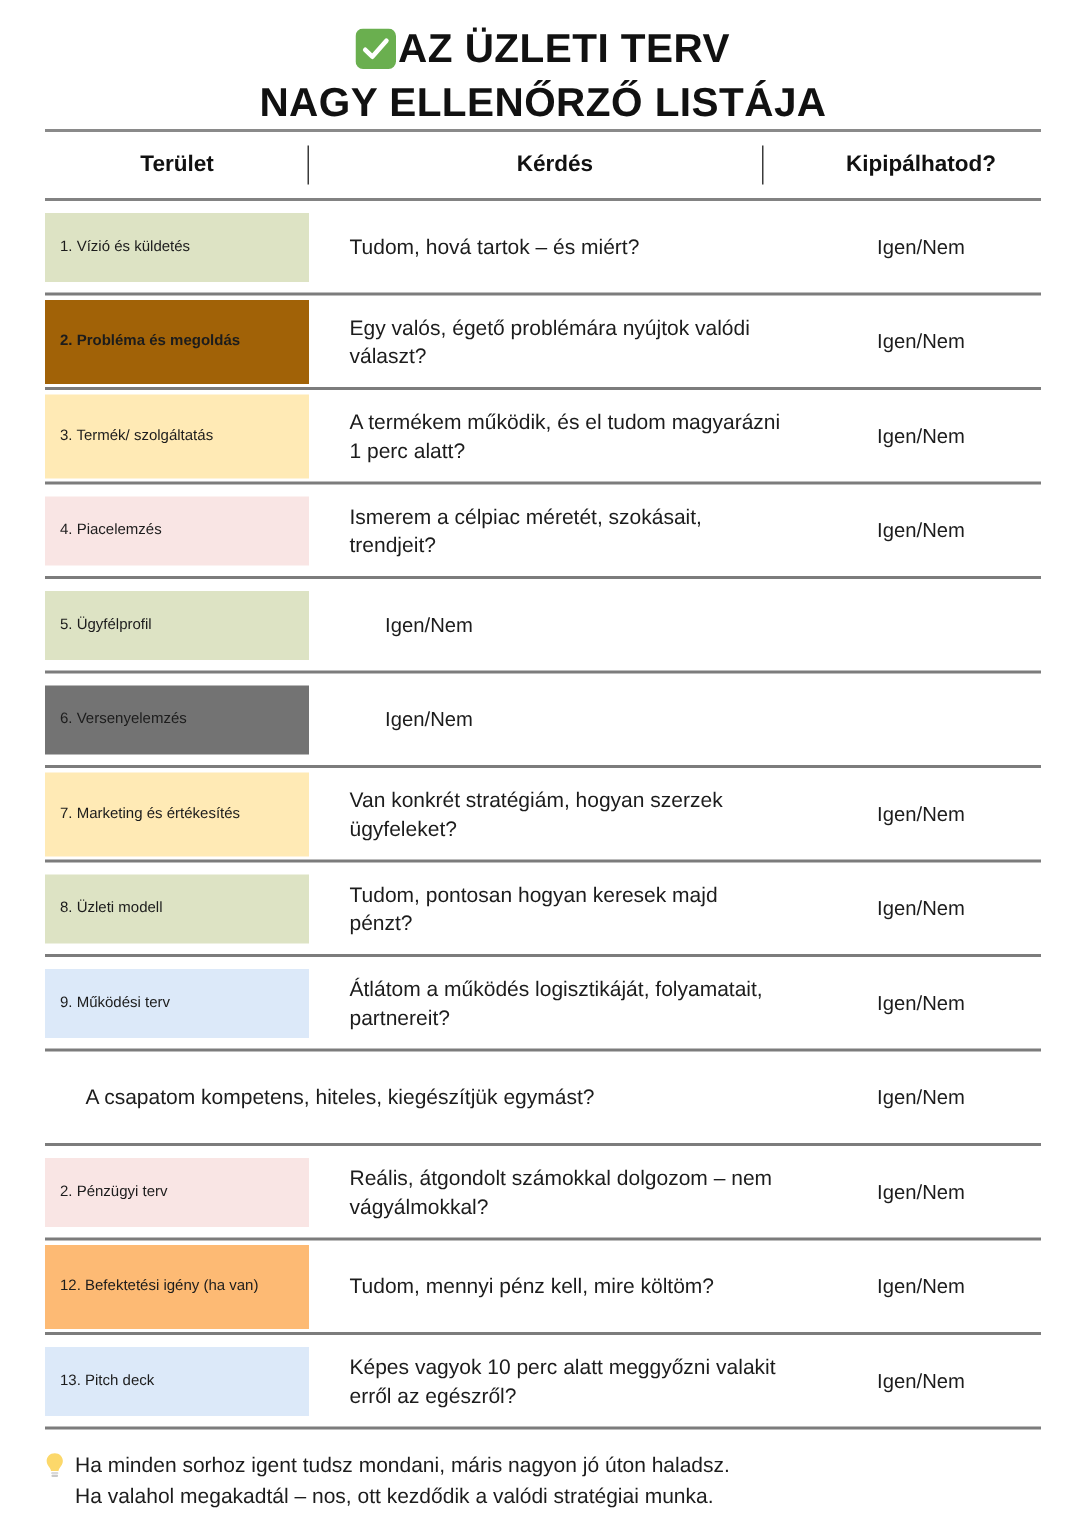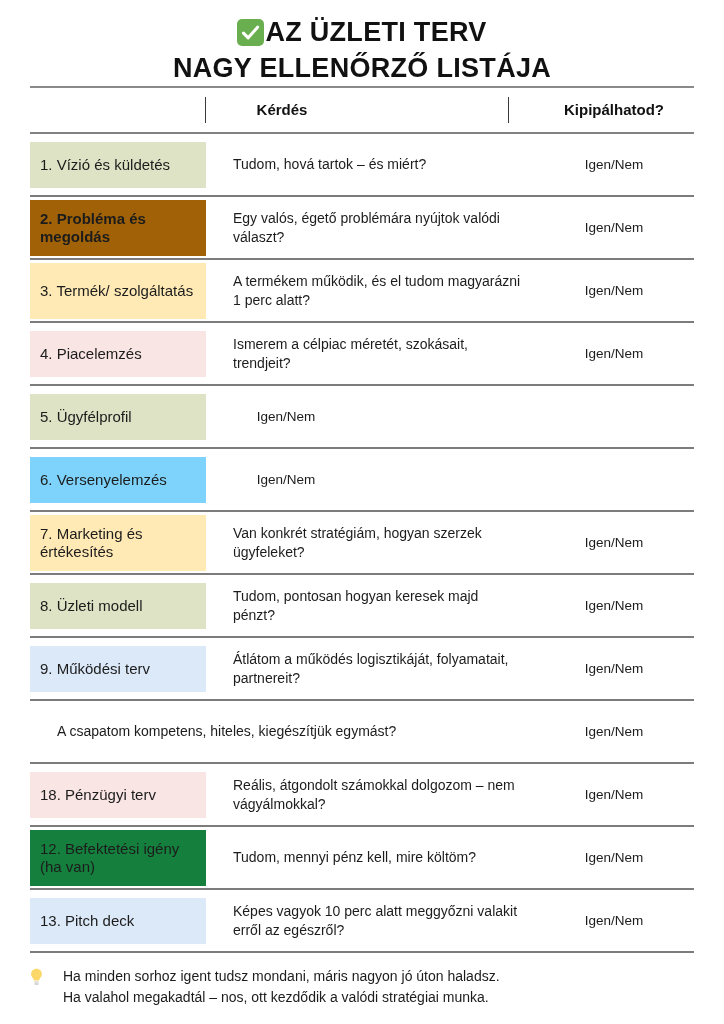--- a/index.html
+++ b/index.html
@@ -114,21 +114,21 @@
     display: flex;
     align-items: center;
   }
   .chip {
     width: 176px;
     min-height: 46px;
     box-sizing: border-box;
     padding: 7px 9px 7px 10px;
     display: flex;
     align-items: center;
-    font-size: 15px;
+    font-size: 10px;
     line-height: 18px;
     color: #1c1c1c;
   }
   .chip.tall { min-height: 56px; }
 
   .cell-q {
     flex: 1 1 auto;
     padding: 6px 10px 6px 27px;
     font-size: 14px;
     line-height: 19px;
@@ -142,21 +142,21 @@
     line-height: 18px;
     color: #1c1c1c;
   }
 
   
   .footer {
     margin: 0 30px;
     padding-top: 13px;
     display: flex;
     align-items: flex-start;
-    gap: 20px;
+    gap: 7px;
   }
   .bulb {
     flex: 0 0 auto;
     margin-top: 2px;
   }
   .footer-text {
     font-size: 14px;
     line-height: 21px;
     color: #1c1c1c;
   }
@@ -176,20 +176,23 @@
         </svg>
       </span>
       <span>AZ ÜZLETI TERV</span>
     </div>
     <div class="title-line">NAGY ELLENŐRZŐ LISTÁJA</div>
   </div>
 
   <div class="rule rule-thin"></div>
 
   <div class="col-header">
+    <div class="c-area">
+      <span class="hdr-text">Terület</span>
+    </div>
     <div class="c-q">
       <span class="hdr-text">Kérdés</span>
     </div>
     <div class="c-check">
       <span class="hdr-text">Kipipálhatod?</span>
     </div>
     <span class="vdiv vdiv-1"></span>
     <span class="vdiv vdiv-2"></span>
   </div>
 
@@ -230,21 +233,21 @@
       <div class="row-sep"></div>
       <div class="row">
         <div class="cell-area">
           <div class="chip" style="background: rgb(221, 227, 196);">5. Ügyfélprofil</div>
         </div>
         <div class="cell-check">Igen/Nem</div>
       </div>
       <div class="row-sep"></div>
       <div class="row">
         <div class="cell-area">
-          <div class="chip" style="background: #7dd3fc;">6. Versenyelemzés</div>
+          <div class="chip" style="background: #737373;">6. Versenyelemzés</div>
         </div>
         <div class="cell-check">Igen/Nem</div>
       </div>
       <div class="row-sep"></div>
       <div class="row">
         <div class="cell-area">
           <div class="chip tall" style="background: rgb(255, 234, 181);">7. Marketing és értékesítés</div>
         </div>
         <div class="cell-q">Van konkrét stratégiám, hogyan szerzek ügyfeleket?</div>
         <div class="cell-check">Igen/Nem</div>
@@ -266,29 +269,29 @@
         <div class="cell-check">Igen/Nem</div>
       </div>
       <div class="row-sep"></div>
       <div class="row">
         <div class="cell-q">A csapatom kompetens, hiteles, kiegészítjük egymást?</div>
         <div class="cell-check">Igen/Nem</div>
       </div>
       <div class="row-sep"></div>
       <div class="row">
         <div class="cell-area">
-          <div class="chip" style="background: rgb(249, 229, 228);">18. Pénzügyi terv</div>
+          <div class="chip" style="background: rgb(249, 229, 228);">2. Pénzügyi terv</div>
         </div>
         <div class="cell-q">Reális, átgondolt számokkal dolgozom – nem vágyálmokkal?</div>
         <div class="cell-check">Igen/Nem</div>
       </div>
       <div class="row-sep"></div>
       <div class="row">
         <div class="cell-area">
-          <div class="chip tall" style="background: #15803d;">12. Befektetési igény (ha van)</div>
+          <div class="chip tall" style="background: #fdba74;">12. Befektetési igény (ha van)</div>
         </div>
         <div class="cell-q">Tudom, mennyi pénz kell, mire költöm?</div>
         <div class="cell-check">Igen/Nem</div>
       </div>
       <div class="row-sep"></div>
       <div class="row">
         <div class="cell-area">
           <div class="chip" style="background: rgb(220, 233, 249);">13. Pitch deck</div>
         </div>
         <div class="cell-q">Képes vagyok 10 perc alatt meggyőzni valakit erről az egészről?</div>

